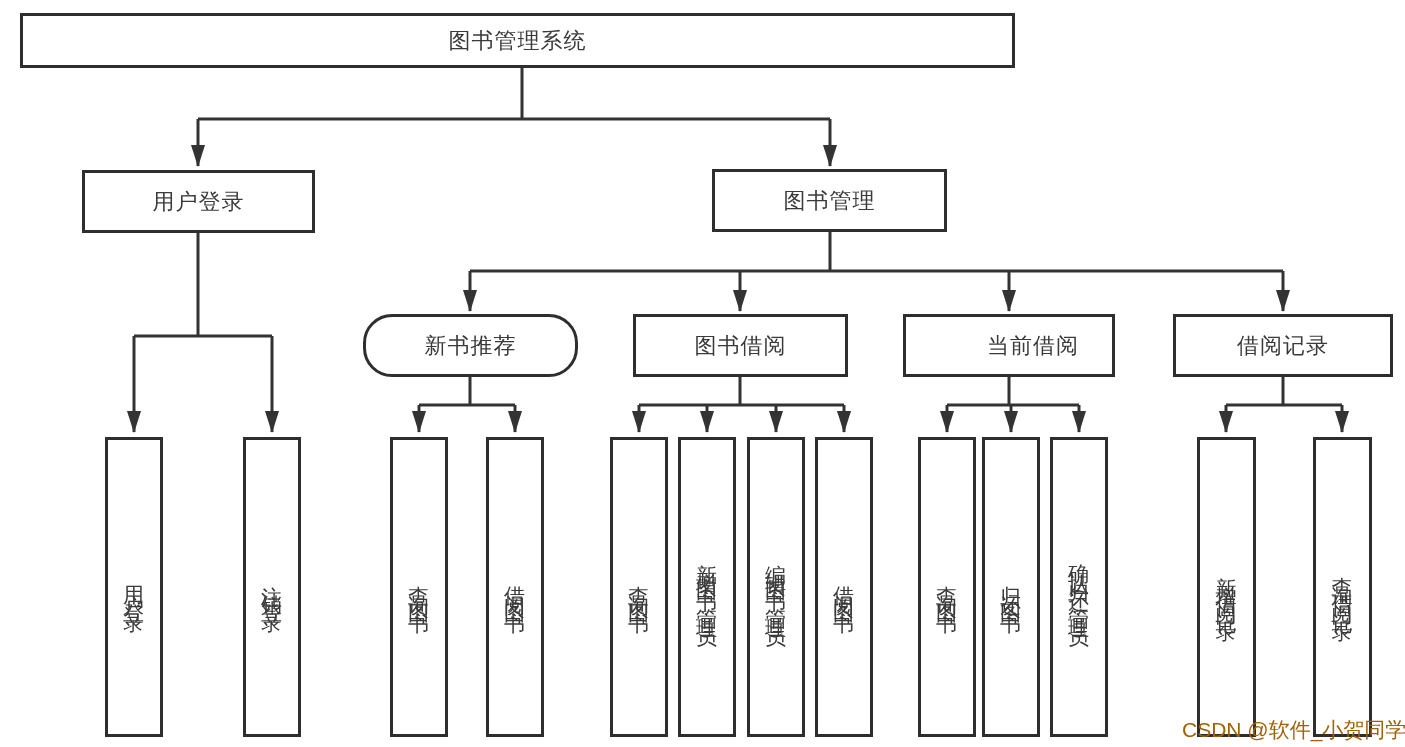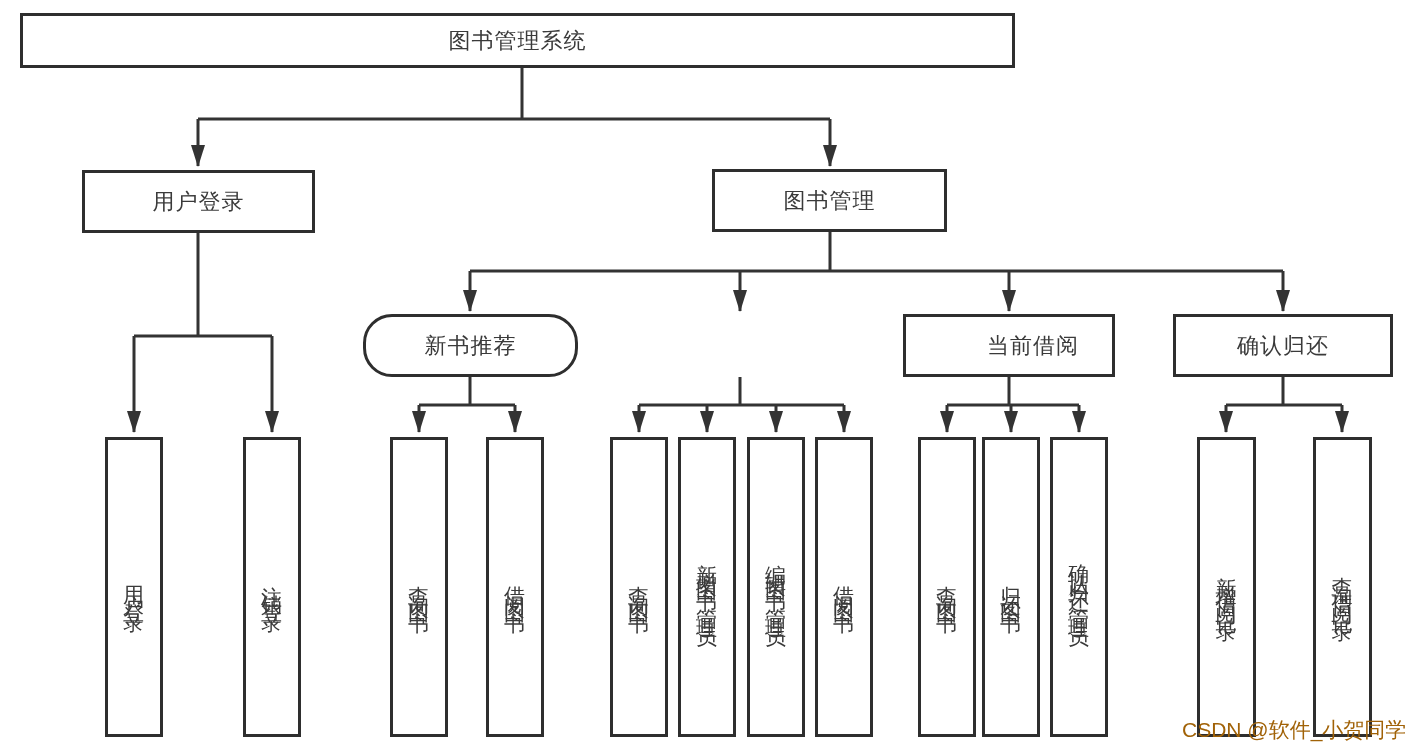--- a/index.html
+++ b/index.html
@@ -101,22 +101,23 @@
     <line class="ln" x1="1226" y1="405" x2="1226" y2="432" marker-end="url(#arrow)"></line>
     <line class="ln" x1="1342" y1="405" x2="1342" y2="432" marker-end="url(#arrow)"></line>
   </svg>
 
   <div class="box hbox" style="left:20px; top:13px; width:995px; height:55px;">图书管理系统</div>
 
   <div class="box hbox" style="left:82px; top:170px; width:233px; height:63px;">用户登录</div>
   <div class="box hbox" style="left:712px; top:169px; width:235px; height:63px;font-family:Liberation Mono, monospace;">图书管理</div>
 
   <div class="box hbox" style="left:363px; top:314px; width:215px; height:63px;border-radius:29px;">新书推荐</div>
+  <div class="box hbox" style="left:633px; top:314px; width:215px; height:63px;">图书借阅</div>
   <div class="box hbox" style="left:903px; top:314px; width:212px; height:63px;padding-left:48px;">当前借阅</div>
-  <div class="box hbox" style="left:1173px; top:314px; width:220px; height:63px;">确认归还</div>
+  <div class="box hbox" style="left:1173px; top:314px; width:220px; height:63px;">借阅记录</div>
 
   <div class="box vbox" style="left:105px; top:437px; width:58px; height:300px;">用户登录</div>
   <div class="box vbox" style="left:243px; top:437px; width:58px; height:300px;">注销登录</div>
 
   <div class="box vbox" style="left:390px; top:437px; width:58px; height:300px;">查询图书</div>
   <div class="box vbox" style="left:486px; top:437px; width:58px; height:300px;">借阅图书</div>
 
   <div class="box vbox" style="left:610px; top:437px; width:58px; height:300px;">查询图书</div>
   <div class="box vbox" style="left:678px; top:437px; width:58px; height:300px;">新增图书（管理员）</div>
   <div class="box vbox" style="left:747px; top:437px; width:58px; height:300px;">编辑图书（管理员）</div>

